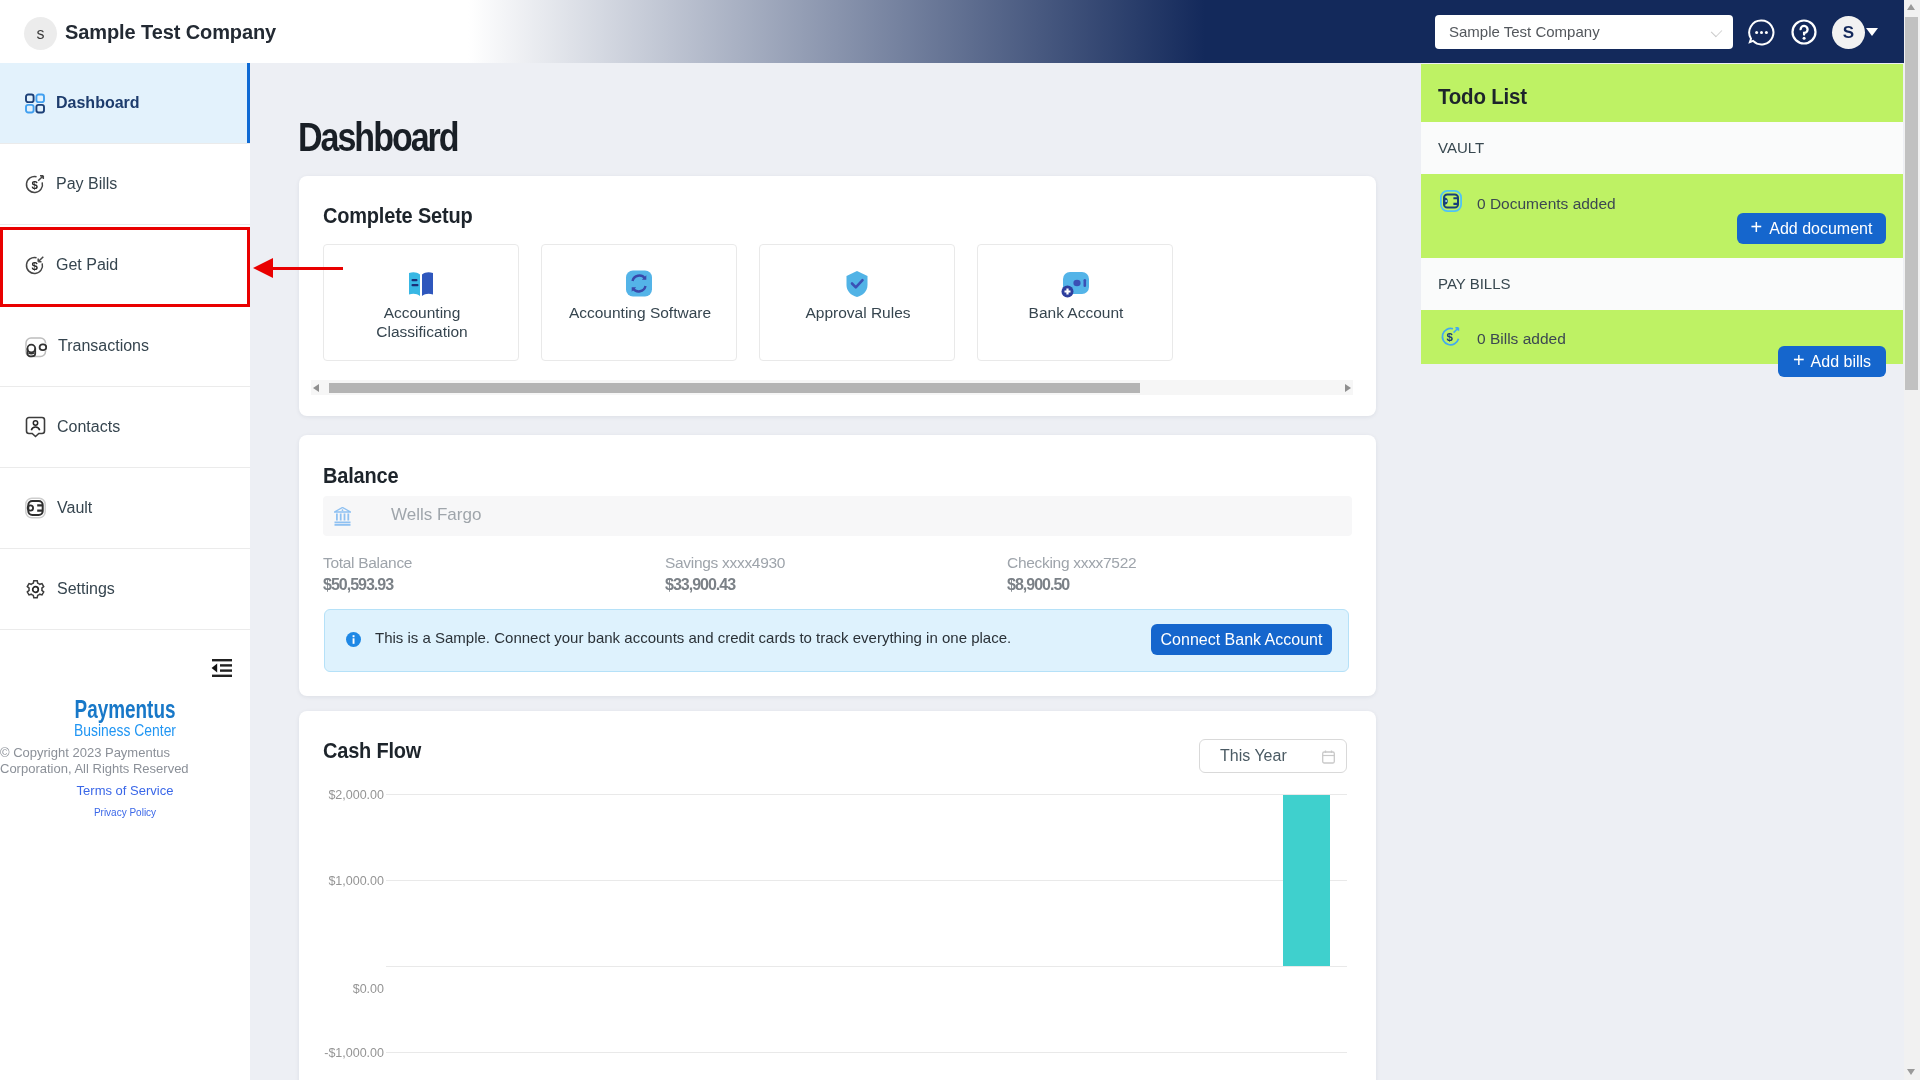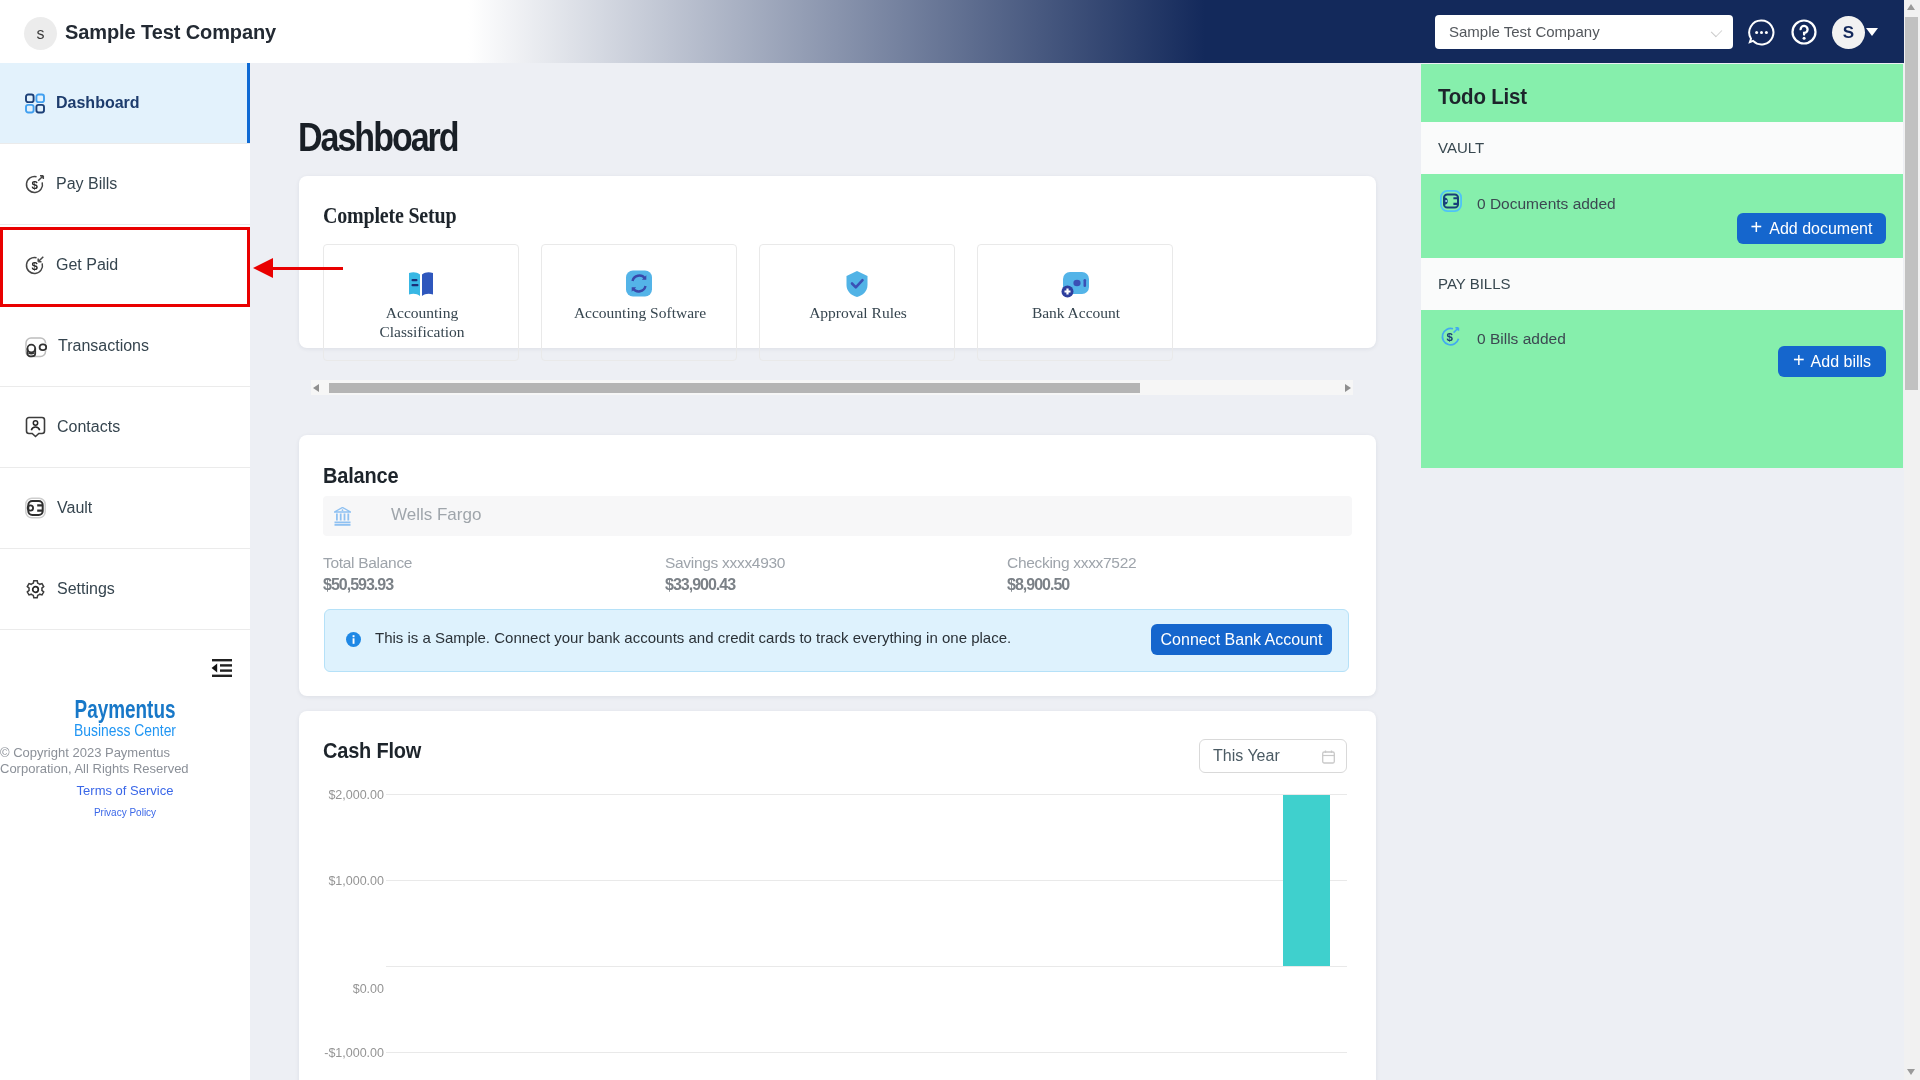--- a/index.html
+++ b/index.html
@@ -42,21 +42,21 @@
   #copyr { left:0; top:682px; width:250px; text-align:left; font-size:13px; line-height:16px; color:#8b9098; }
   #tos { left:0; top:720px; width:250px; text-align:center; font-size:13px; color:#3a67e8; }
   #pp  { left:0; top:744px; width:250px; text-align:center; font-size:10px; color:#3a67e8; }
 
   
   .card { position:absolute; background:#fff; border-radius:8px; box-shadow:0 1px 4px rgba(30,40,60,.08); }
   .h2 { position:absolute; font-size:20px; font-weight:bold; color:#1d242b; letter-spacing:-.2px; transform:scale(1,1.12); transform-origin:left top; }
 
   #h1-dash { left:298px; top:114px; font-size:34px; font-weight:bold; color:#191f26; letter-spacing:-2px; transform:scale(1,1.18); transform-origin:left top; }
 
-  #card-setup { left:299px; top:176px; width:1077px; height:172px;font-family:Liberation Serif, serif; }
+  #card-setup { left:299px; top:176px; width:1077px; height:240px; }
   #tilewrap { position:absolute; left:24px; top:68px; width:1029px; height:118px; overflow:hidden; }
   .tile { position:absolute; top:0; width:196px; height:117px; border:1px solid #e9e9e9; border-radius:4px; }
   .tile .lbl { position:absolute; top:58px; left:-10px; width:216px; text-align:center; font-size:15.5px; color:#36454f; line-height:19px; }
   .tile svg { position:absolute; left:50%; top:25px; transform:translateX(-50%); }
 
   #hsb { position:absolute; left:12px; top:204px; width:1042px; height:15px; background:#f6f6f6; }
   #hsb .thumb { position:absolute; left:18px; top:2.5px; width:811px; height:10px; background:#b4b4b4; }
   #hsb .tri-l { position:absolute; left:2px; top:3.5px; width:0; height:0; border-top:4px solid transparent; border-bottom:4px solid transparent; border-right:6px solid #8f8f8f; }
   #hsb .tri-r { position:absolute; right:2px; top:3.5px; width:0; height:0; border-top:4px solid transparent; border-bottom:4px solid transparent; border-left:6px solid #8f8f8f; }
 
@@ -66,27 +66,27 @@
   .bal-lbl { position:absolute; font-size:15.5px; letter-spacing:-0.3px; color:#9ea4ab; }
   .bal-val { position:absolute; font-size:16px; letter-spacing:-1px; font-weight:bold; color:#7b8187; }
   #alert { position:absolute; left:25px; top:174px; width:1025px; height:63px; background:#def2fd;
     border:1px solid #b5e1f8; border-radius:6px; }
   #alert .txt { position:absolute; left:50px; top:19px; font-size:15px; color:#2a3137; }
   .btn { position:absolute; background:#1566cd; border-radius:6px; color:#fff; font-size:16px;
     display:flex; align-items:center; justify-content:center; }
 
   #card-cf { left:299px; top:711px; width:1077px; height:500px; }
   #cf-select { position:absolute; left:900px; top:28px; width:148px; height:34px; border:1px solid #d9d9d9;
-    border-radius:6px; font-size:16px; color:#4a5a63; line-height:32px; padding-left:13px; }
+    border-radius:6px; font-size:16px; color:#4a5a63; line-height:32px; padding-left:20px; }
   .gline { position:absolute; left:87px; width:961px; height:1px; background:#e9e9e9; }
   .glbl { position:absolute; width:78px; text-align:right; font-size:12.5px; color:#959595; left:7px; }
   #cf-bar { position:absolute; left:984px; top:84px; width:47px; height:171px; background:#3fd0cd; }
 
   
-  #todo { left:1421px; top:64px; width:482px; height:404px; background:#86efac; }
+  #todo { left:1421px; top:64px; width:482px; height:300px; background:#bef264; }
   #todo h3 { position:absolute; left:17px; top:19px; font-size:20.5px; color:#1d242b; letter-spacing:-.2px; transform:scale(1,1.12); transform-origin:left top; }
   .strip { position:absolute; left:0; width:482px; height:52px; background:#fafbfb; font-size:15px; color:#37474f;
     line-height:52px; padding-left:17px; }
 
   
   #ann-rect { left:0px; top:227px; width:250px; height:80px; border:3.5px solid #e90000; }
   #ann-line { left:270px; top:267px; width:73px; height:3px; background:#e90000; }
   #ann-head { left:253px; top:258px; width:0; height:0; border-top:10.5px solid transparent;
     border-bottom:10.5px solid transparent; border-right:20px solid #e90000; }
 </style>

